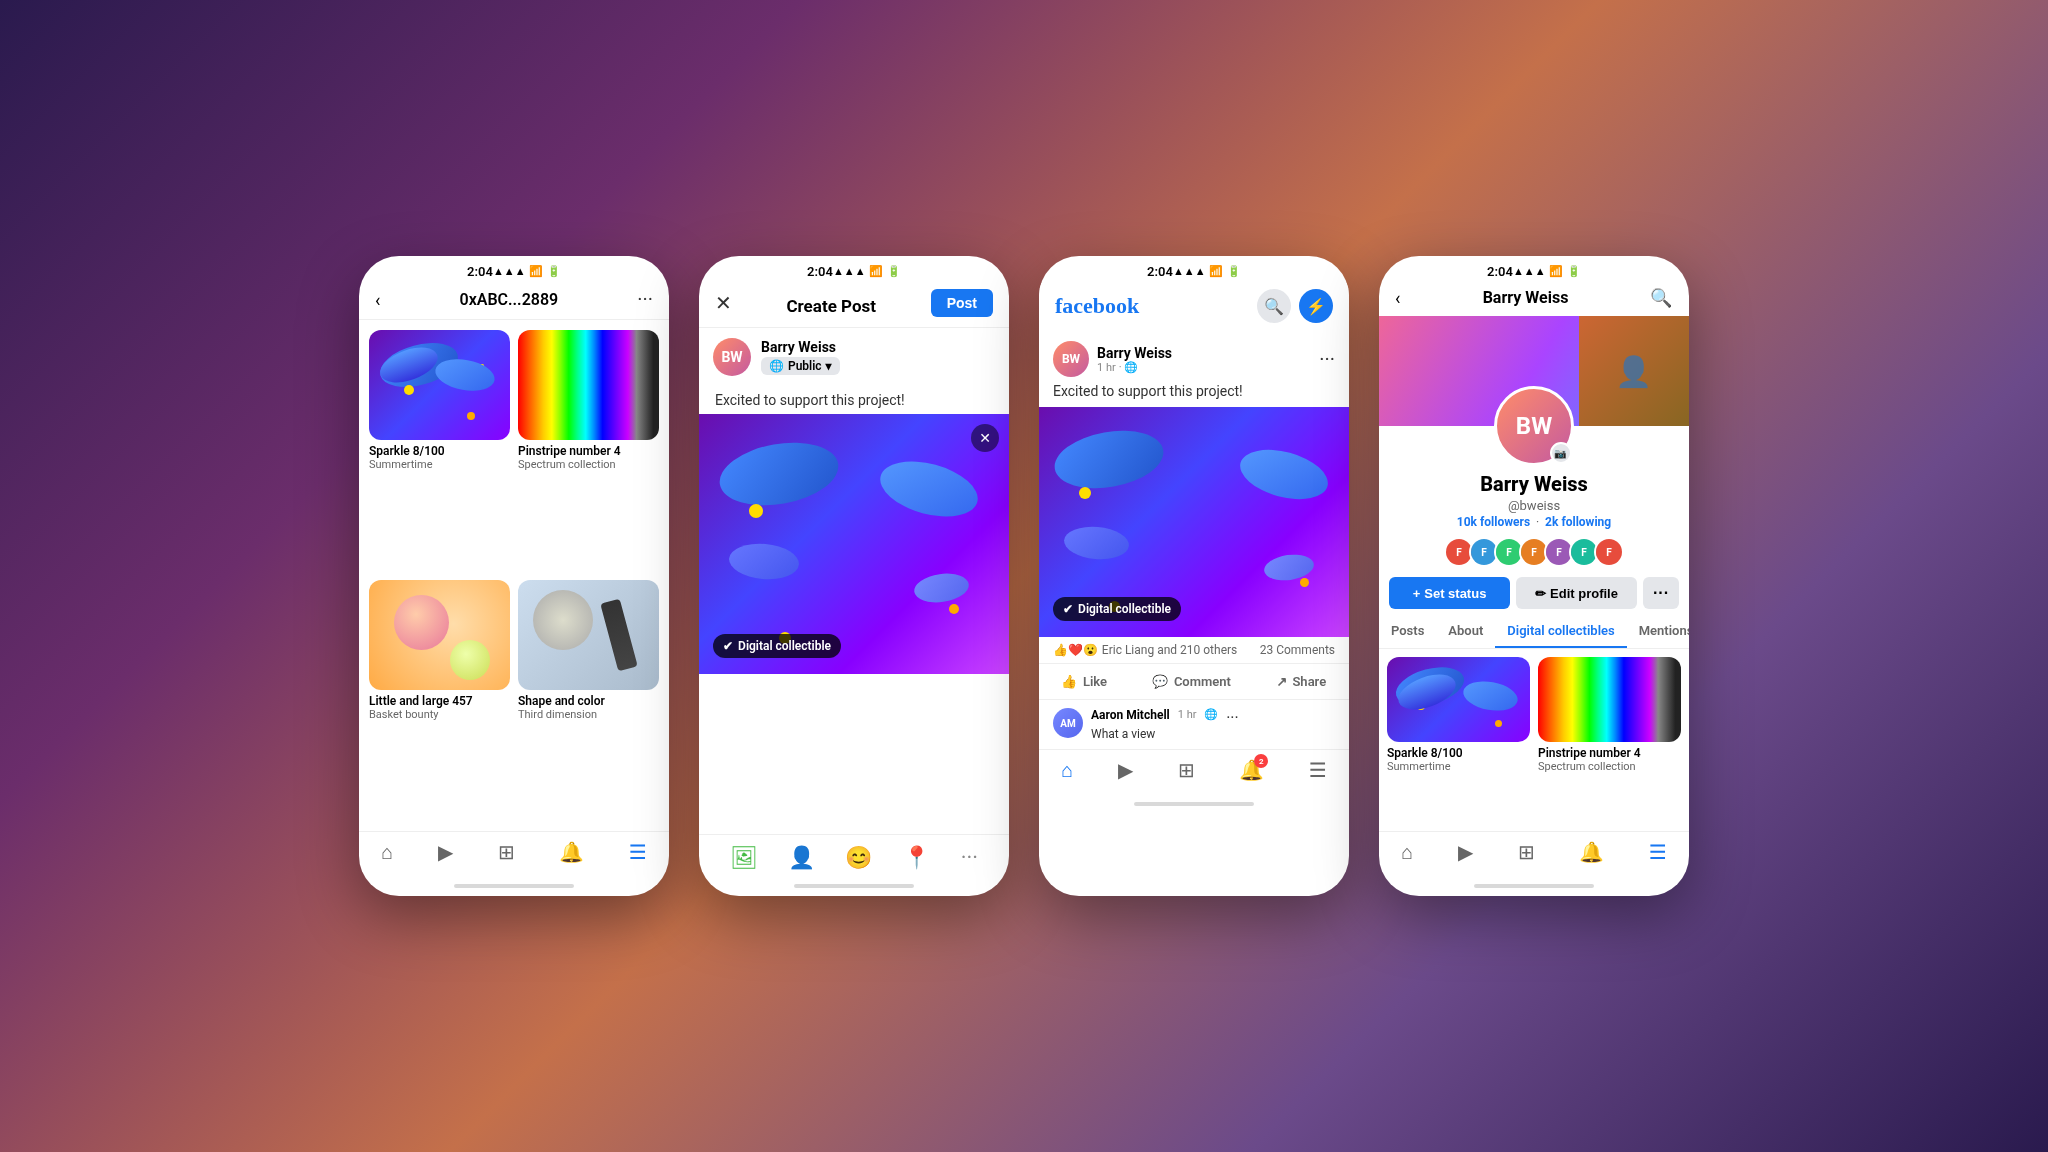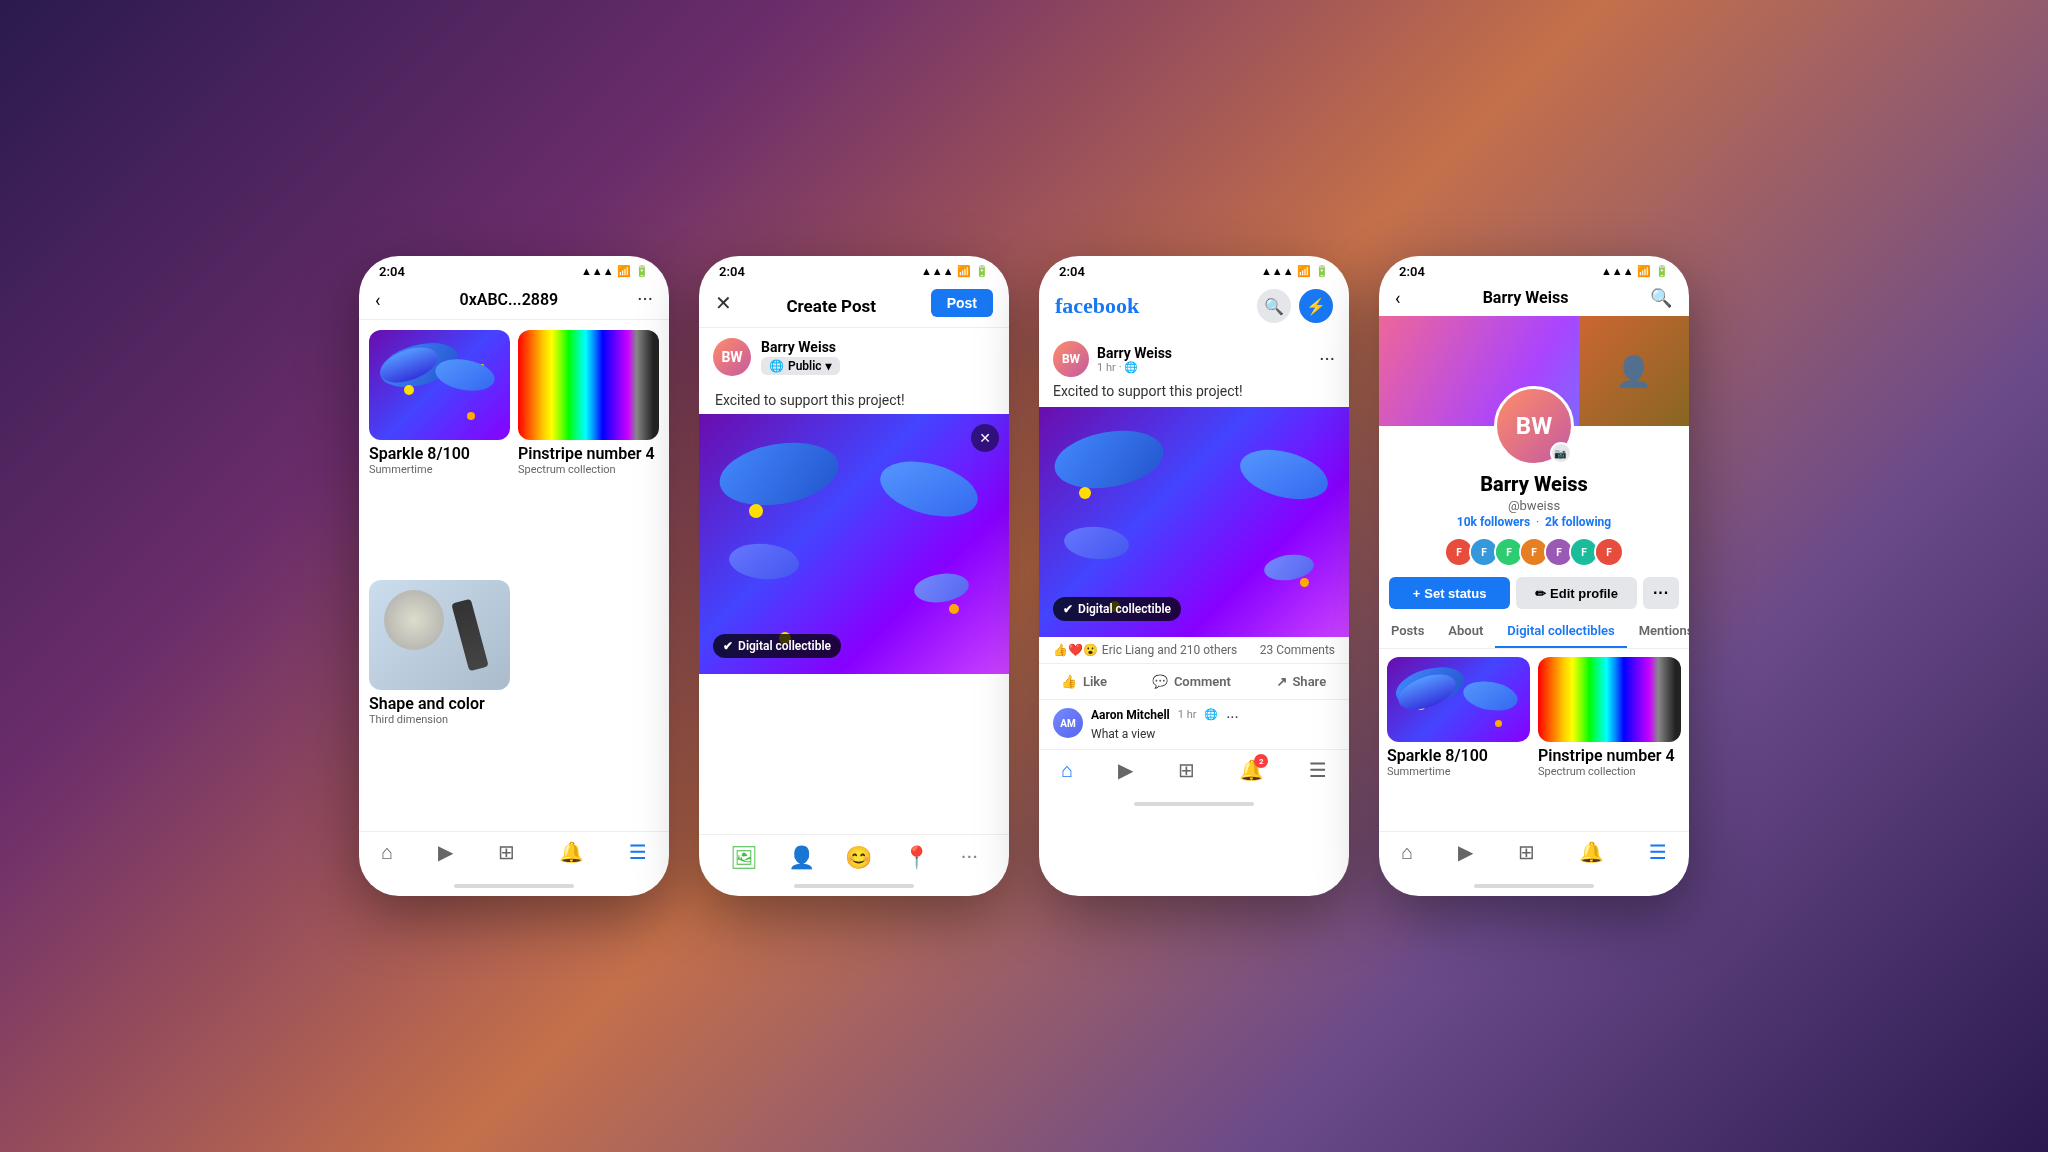--- a/index.html
+++ b/index.html
@@ -22,21 +22,21 @@
       border-radius: 40px;
       overflow: hidden;
       box-shadow: 0 20px 60px rgba(0,0,0,0.4);
       display: flex;
       flex-direction: column;
       position: relative;
     }
 
     .phone-status-bar {
       display: flex;
-      justify-content: space-between;
+      justify-content: center;
       align-items: center;
       padding: 8px 20px 4px;
       font-size: 13px;
       font-weight: 600;
     }
 
     .status-icons {
       display: flex;
       gap: 4px;
       align-items: center;
@@ -71,21 +71,21 @@
       height: 110px;
       border-radius: 12px;
       overflow: hidden;
     }
 
     .nft-info {
       padding: 4px 0;
     }
 
     .nft-info .name {
-      font-size: 16px;
+      font-size: 12px;
       font-weight: 600;
       color: #000;
     }
 
     .nft-info .collection {
       font-size: 11px;
       color: #666;
     }
 
     
@@ -838,20 +838,27 @@
     </div>
 
     <div class="nft-item">
       <div class="nft-thumb nft-pinstripe"></div>
       <div class="nft-info">
         <div class="name">Pinstripe number 4</div>
         <div class="collection">Spectrum collection</div>
       </div>
     </div>
 
+    <div class="nft-item">
+      <div class="nft-thumb nft-littlelarge"></div>
+      <div class="nft-info">
+        <div class="name">Little and large 457</div>
+        <div class="collection">Basket bounty</div>
+      </div>
+    </div>
 
     <div class="nft-item">
       <div class="nft-thumb nft-shapecolor"></div>
       <div class="nft-info">
         <div class="name">Shape and color</div>
         <div class="collection">Third dimension</div>
       </div>
     </div>
   </div>
   <div class="bottom-nav">

